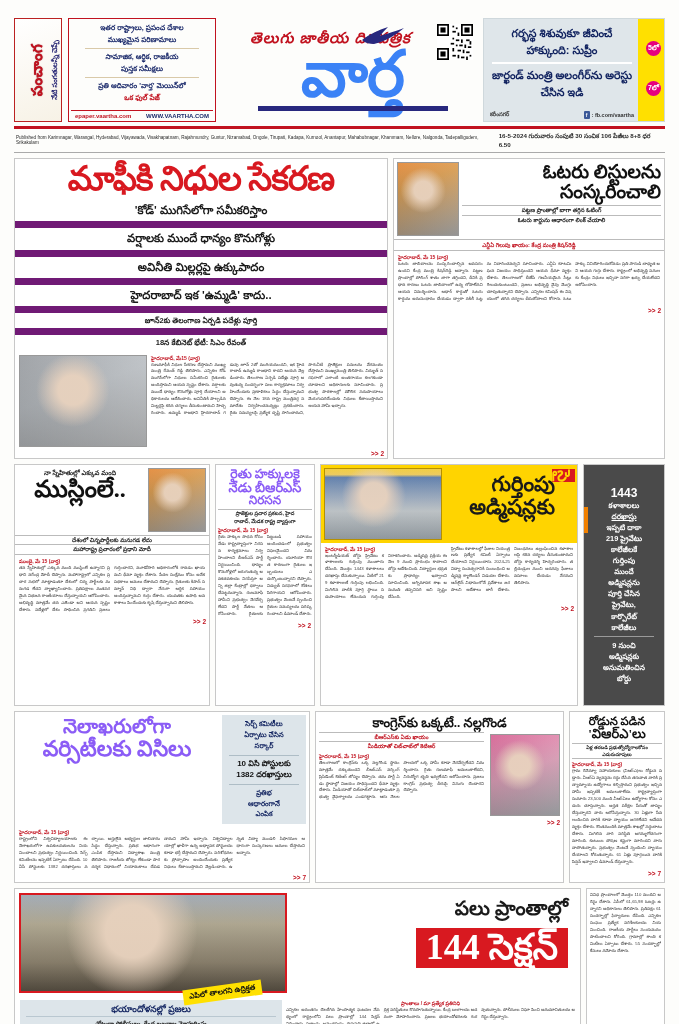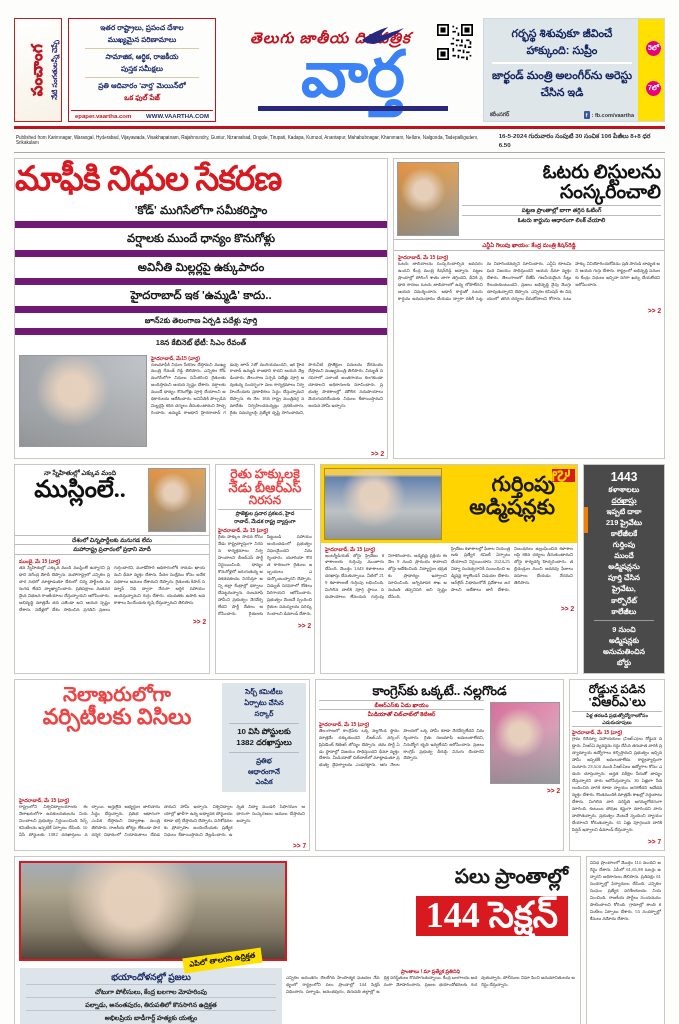--- a/index.html
+++ b/index.html
@@ -167,21 +167,21 @@
     border-bottom: 1px solid #aaa;
   }
   .dateline .right { font-size: 6.2px; font-weight: bold; }
 
   
   .row { display: flex; gap: 5px; margin-top: 5px; }
   .cell { border: 1px solid #c8c8c8; background: #fff; overflow: hidden; position: relative; }
 
   .lead-hl {
     font-size: 34px; font-weight: bold; color: #d81920;
-    line-height: 1.0; 
+    line-height: 1.0; text-align: center;
     font-family: "Liberation Serif", serif;
     letter-spacing: -1px;
     margin: 3px 0 4px 0;
   }
   .sub-hl {
     font-size: 11.5px; color: #1a1a1a; font-weight: bold;
     text-align: center; line-height: 1.5;
     border-bottom: 7px solid #701a75;
     padding: 2px 4px;
   }
@@ -208,41 +208,41 @@
     font-size: 4.3px; line-height: 1.62; color: #3b3b3b;
     text-align: justify; word-break: break-all;
     column-gap: 4px;
   }
   .body-txt.c2 { column-count: 2; }
   .body-txt.c3 { column-count: 3; }
   .body-txt.c4 { column-count: 4; }
   .jump { font-size: 6.5px; font-weight: bold; color: #c1121f; text-align: right; padding: 1px 3px; }
 
   .hl-2 { font-size: 19px; font-weight: bold; color: #111; text-align: center; line-height: 1.05; font-family: "Liberation Serif", serif; }
-  .hl-2.red { color: #ef4444; }
+  .hl-2.red { color: #8b5cf6; }
   .kicker { font-size: 6.5px; font-weight: bold; color: #222; text-align: center; line-height: 1.5; }
   .kicker.red { color: #c1121f; }
 
   
   .yellow-cell { background: #ffd400; position: relative; }
   .yellow-hl {
     font-size: 21px; font-weight: bold; color: #1a1a1a;
     text-align: right; line-height: 1.1; padding-right: 6px;
     font-family: "Liberation Serif", serif;
   }
   .sai-badge {
     position:absolute; right:2px; top:4px;
     background:#d81920; color:#ffd400; font-weight:bold;
     font-size:17px; padding:1px 3px; writing-mode: vertical-rl;
     line-height:1;
   }
 
   
   .dark-rail {
-    background: #4a4a4a; color: #fff; padding: 5px 4px;
+    background: #4a4a4a; color: #fff; padding: 21px 4px;
     text-align: center;
   }
   .dark-rail .big { font-size: 12px; font-weight: bold; color: #fff; }
   .dark-rail .lbl { font-size: 7.4px; font-weight: bold; line-height: 1.5; }
   .dark-rail .hr { height:1px; background:#9a9a9a; margin:3px 6px; }
   .orange-tab { position:absolute; left:0; top:42px; width:4px; height:26px; background:#f08000; }
 
   
   .grey-rail { background:#dde5ea; padding:4px 3px; text-align:center; }
   .grey-rail .l { font-size:7px; font-weight:bold; color:#10225f; line-height:1.55; }

